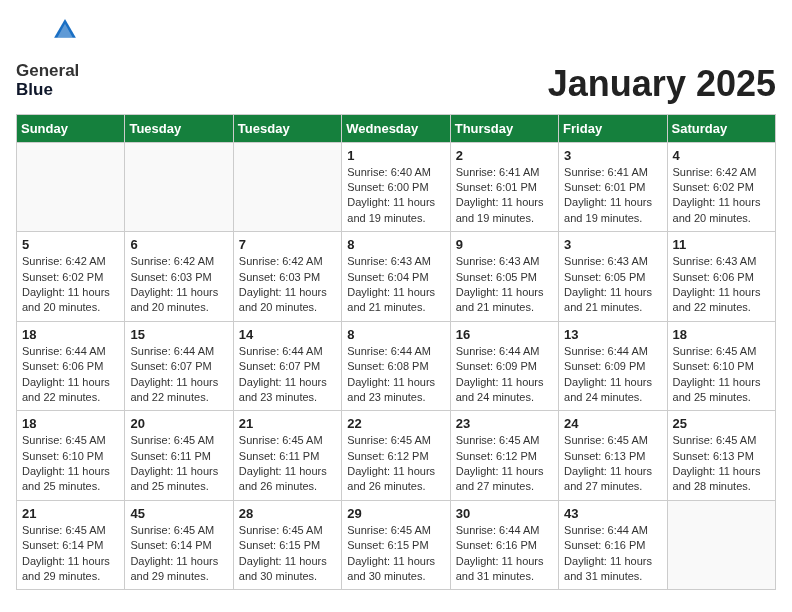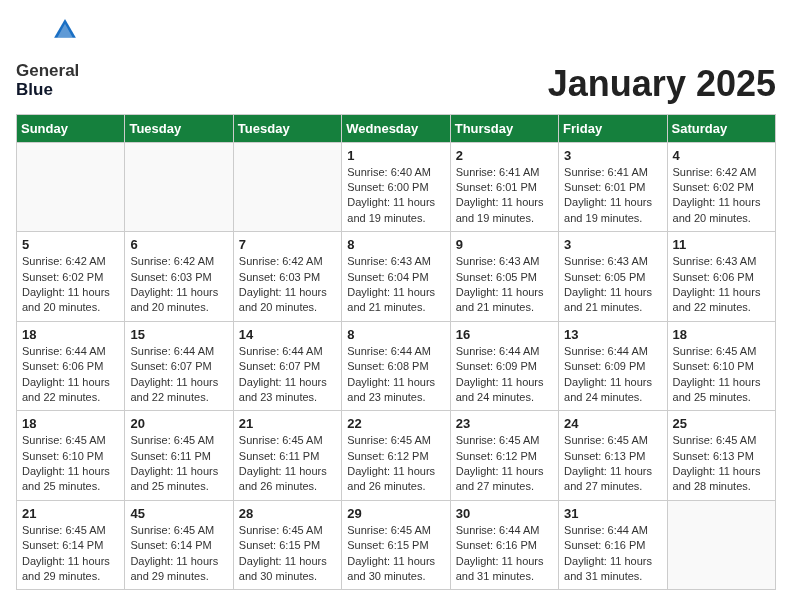--- a/index.html
+++ b/index.html
@@ -316,21 +316,21 @@
 Sunset: 6:15 PM
 Daylight: 11 hours and 30 minutes.</div>
         </td>
         <td>
           <span class="day-num">30</span>
           <div class="day-info" style="white-space: pre-line;">Sunrise: 6:44 AM
 Sunset: 6:16 PM
 Daylight: 11 hours and 31 minutes.</div>
         </td>
         <td>
-          <span class="day-num">31</span>
+          <span class="day-num">43</span>
           <div class="day-info" style="white-space: pre-line;">Sunrise: 6:44 AM
 Sunset: 6:16 PM
 Daylight: 11 hours and 31 minutes.</div>
         </td>
         <td class="empty"></td>
       </tr>
     </tbody>
 </table>
 
 </body></html>

